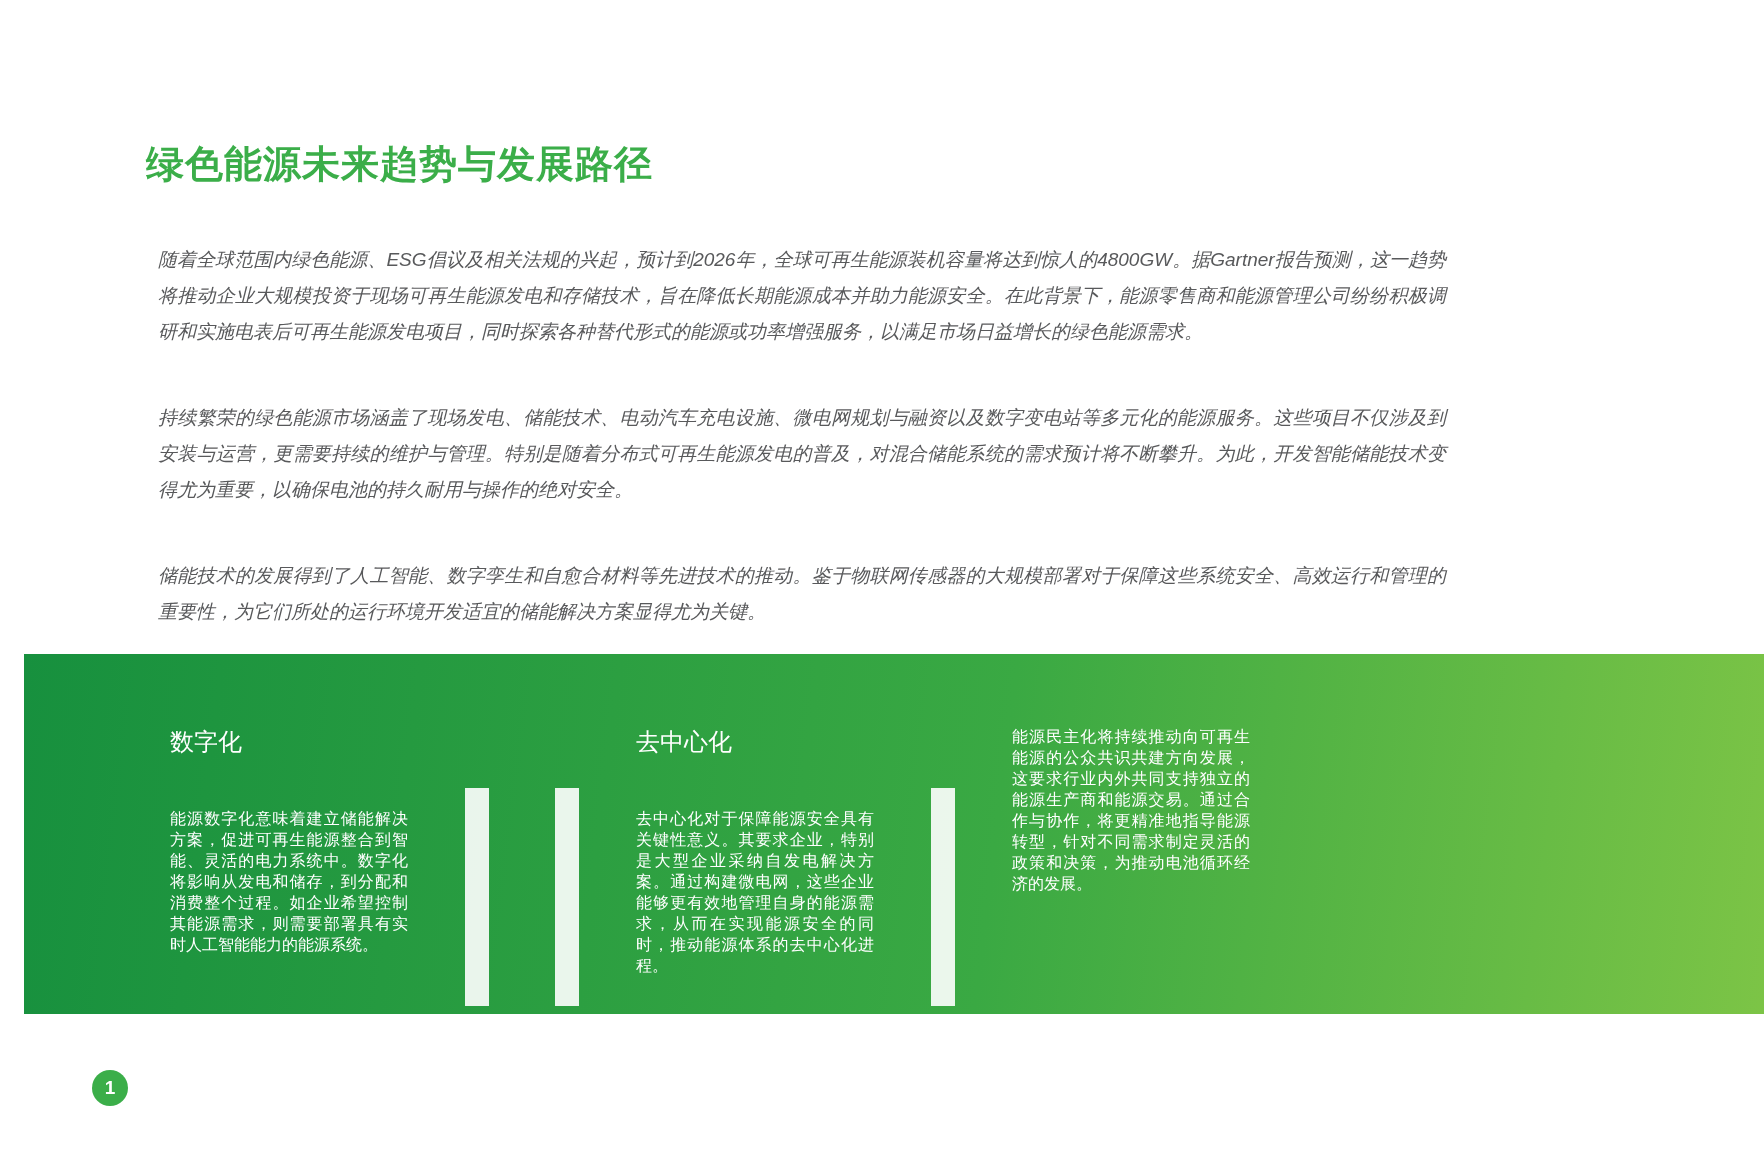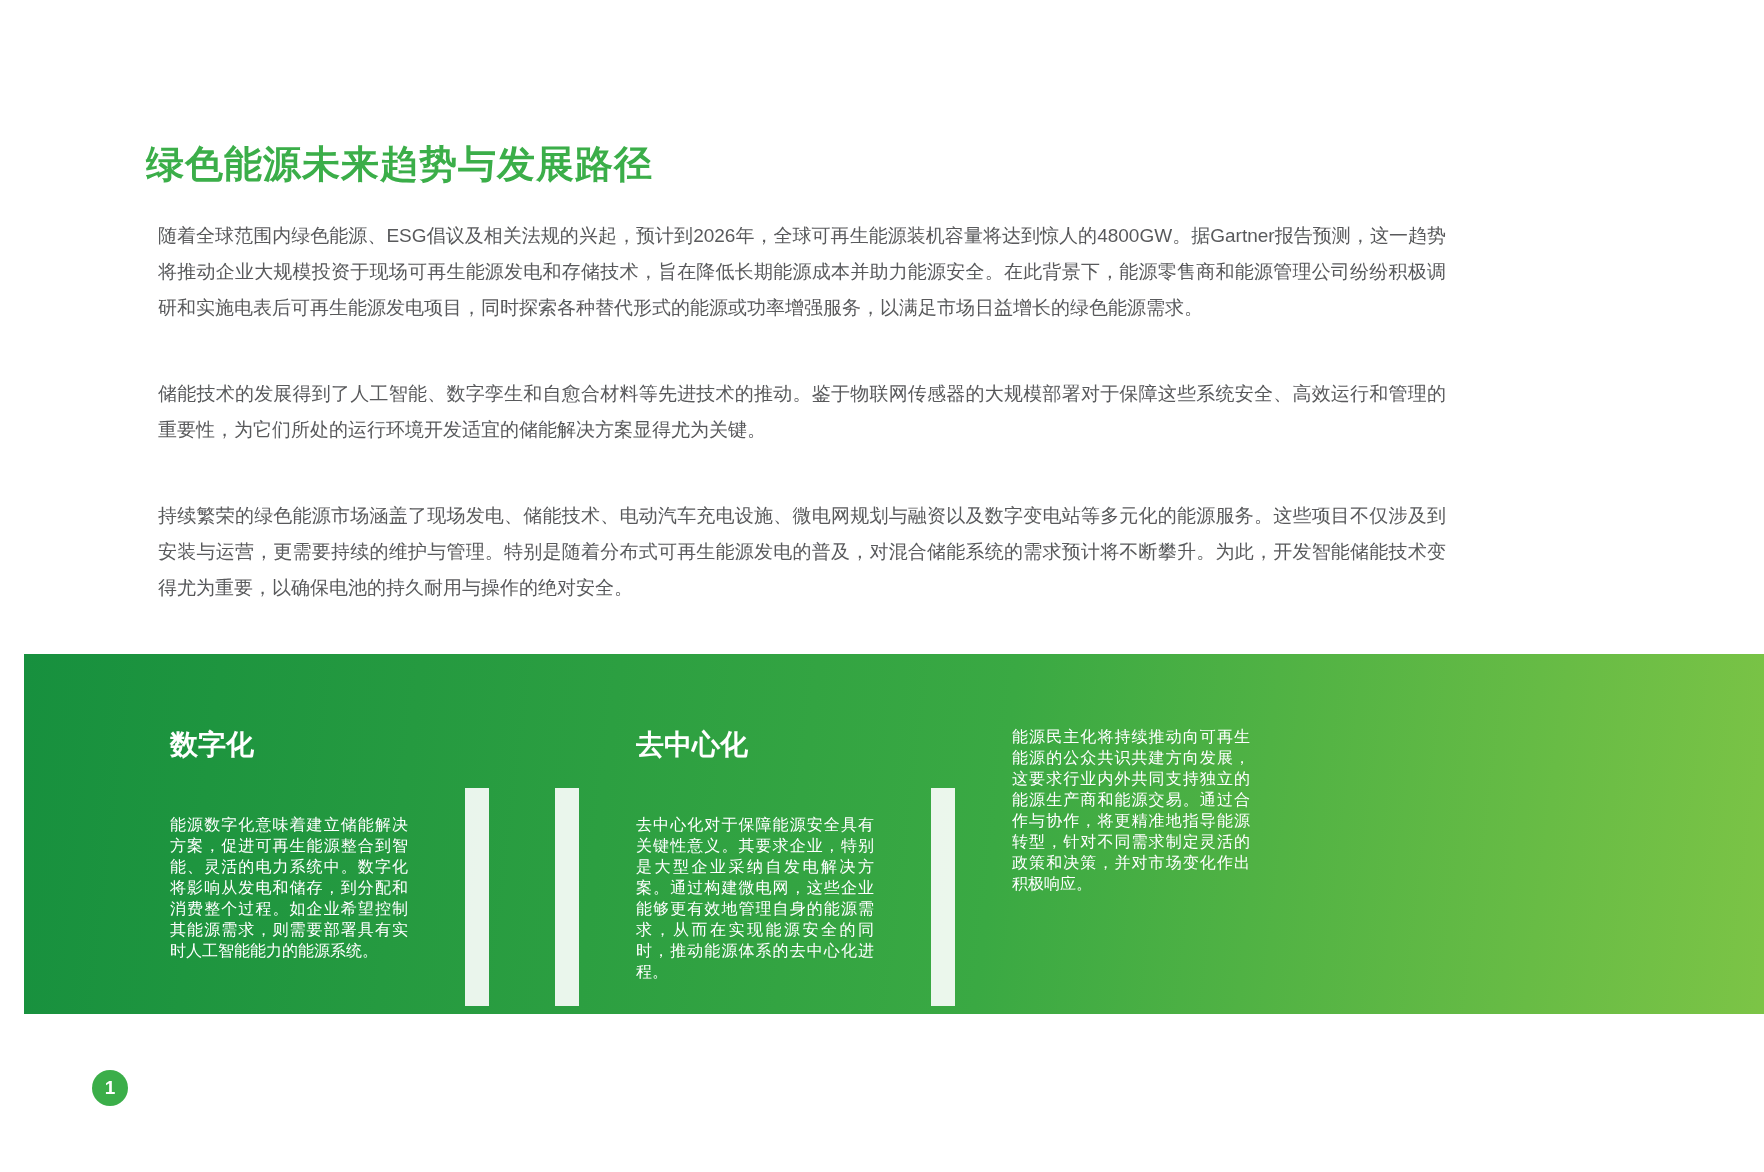--- a/index.html
+++ b/index.html
@@ -19,22 +19,23 @@
     position: absolute;
     left: 110px; top: 103px;
     font-size: 38px;
     font-weight: bold;
     color: #3bae49;
     letter-spacing: 1px;
   }
   
   .intro {
     position: absolute;
-    left: 110px; top: 170px;
+    left: 110px; top: 194px;
     width: 1336px;
+    font-style: italic;
   }
   .intro p {
     font-size: 19px;
     line-height: 36px;
     color: #58595b;
     text-align: justify;
     margin-bottom: 26px;
   }
   
   .band {
@@ -42,22 +43,22 @@
     left: 0; top: 630px;
     width: 1764px; height: 360px;
     background: linear-gradient(97deg, #17903e 0%, #3aa943 55%, #7ec546 100%);
   }
   .band-inner {
     display: flex;
     padding: 36px 0 0 110px;
   }
   .pillar { width: 286px; }
   .pillar h2 {
-    font-size: 28px;
-    font-weight: bold;
+    font-size: 24px;
+    font-weight: normal;
     color: #ffffff;
     margin: 0 0 26px 0;
   }
   .pillar p {
     font-size: 16px;
     line-height: 21px;
     color: #ffffff;
     text-align: justify;
   }
   .divider {
@@ -84,22 +85,22 @@
 </style>
 </head>
 <body>
 
 <div class="page">
 
   <h1 class="doc-title">绿色能源未来趋势与发展路径</h1>
 
   <div class="intro">
     <p>随着全球范围内绿色能源、ESG倡议及相关法规的兴起，预计到2026年，全球可再生能源装机容量将达到惊人的4800GW。据Gartner报告预测，这一趋势将推动企业大规模投资于现场可再生能源发电和存储技术，旨在降低长期能源成本并助力能源安全。在此背景下，能源零售商和能源管理公司纷纷积极调研和实施电表后可再生能源发电项目，同时探索各种替代形式的能源或功率增强服务，以满足市场日益增长的绿色能源需求。</p>
+    <p>持续繁荣的绿色能源市场涵盖了现场发电、储能技术、电动汽车充电设施、微电网规划与融资以及数字变电站等多元化的能源服务。这些项目不仅涉及到安装与运营，更需要持续的维护与管理。特别是随着分布式可再生能源发电的普及，对混合储能系统的需求预计将不断攀升。为此，开发智能储能技术变得尤为重要，以确保电池的持久耐用与操作的绝对安全。</p>
     <p>储能技术的发展得到了人工智能、数字孪生和自愈合材料等先进技术的推动。鉴于物联网传感器的大规模部署对于保障这些系统安全、高效运行和管理的重要性，为它们所处的运行环境开发适宜的储能解决方案显得尤为关键。</p>
-    <p>持续繁荣的绿色能源市场涵盖了现场发电、储能技术、电动汽车充电设施、微电网规划与融资以及数字变电站等多元化的能源服务。这些项目不仅涉及到安装与运营，更需要持续的维护与管理。特别是随着分布式可再生能源发电的普及，对混合储能系统的需求预计将不断攀升。为此，开发智能储能技术变得尤为重要，以确保电池的持久耐用与操作的绝对安全。</p>
   </div>
 
   <div class="band">
     <div class="band-inner">
 
       <div class="pillar">
         <h2>数字化</h2>
         <p>能源数字化意味着建立储能解决方案，促进可再生能源整合到智能、灵活的电力系统中。数字化将影响从发电和储存，到分配和消费整个过程。如企业希望控制其能源需求，则需要部署具有实时人工智能能力的能源系统。</p>
       </div>
 
@@ -109,21 +110,21 @@
       <div class="divider"></div>
 
       <div class="pillar">
         <h2>去中心化</h2>
         <p>去中心化对于保障能源安全具有关键性意义。其要求企业，特别是大型企业采纳自发电解决方案。通过构建微电网，这些企业能够更有效地管理自身的能源需求，从而在实现能源安全的同时，推动能源体系的去中心化进程。</p>
       </div>
 
       <div class="divider"></div>
 
       <div class="pillar">
-        <p>能源民主化将持续推动向可再生能源的公众共识共建方向发展，这要求行业内外共同支持独立的能源生产商和能源交易。通过合作与协作，将更精准地指导能源转型，针对不同需求制定灵活的政策和决策，并对市场变化作出积极响应。</p>
+        <p>能源民主化将持续推动向可再生能源的公众共识共建方向发展，这要求行业内外共同支持独立的能源生产商和能源交易。通过合作与协作，将更精准地指导能源转型，针对不同需求制定灵活的政策和决策，为推动电池循环经济的发展。</p>
       </div>
 
     </div>
   </div>
 
   <div class="page-number">
     <span>1</span>
   </div>
 
 </div>

